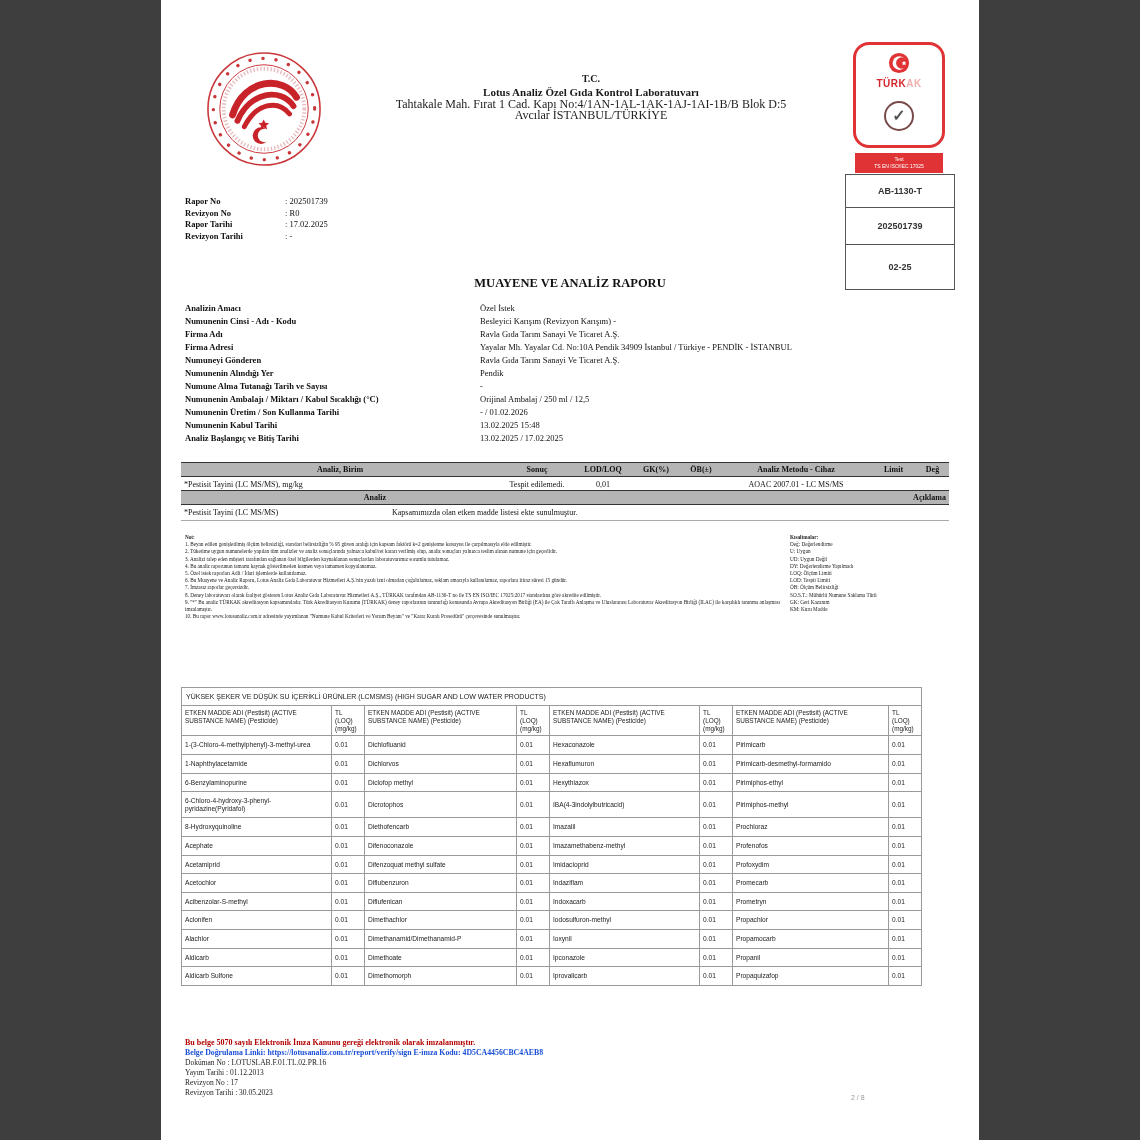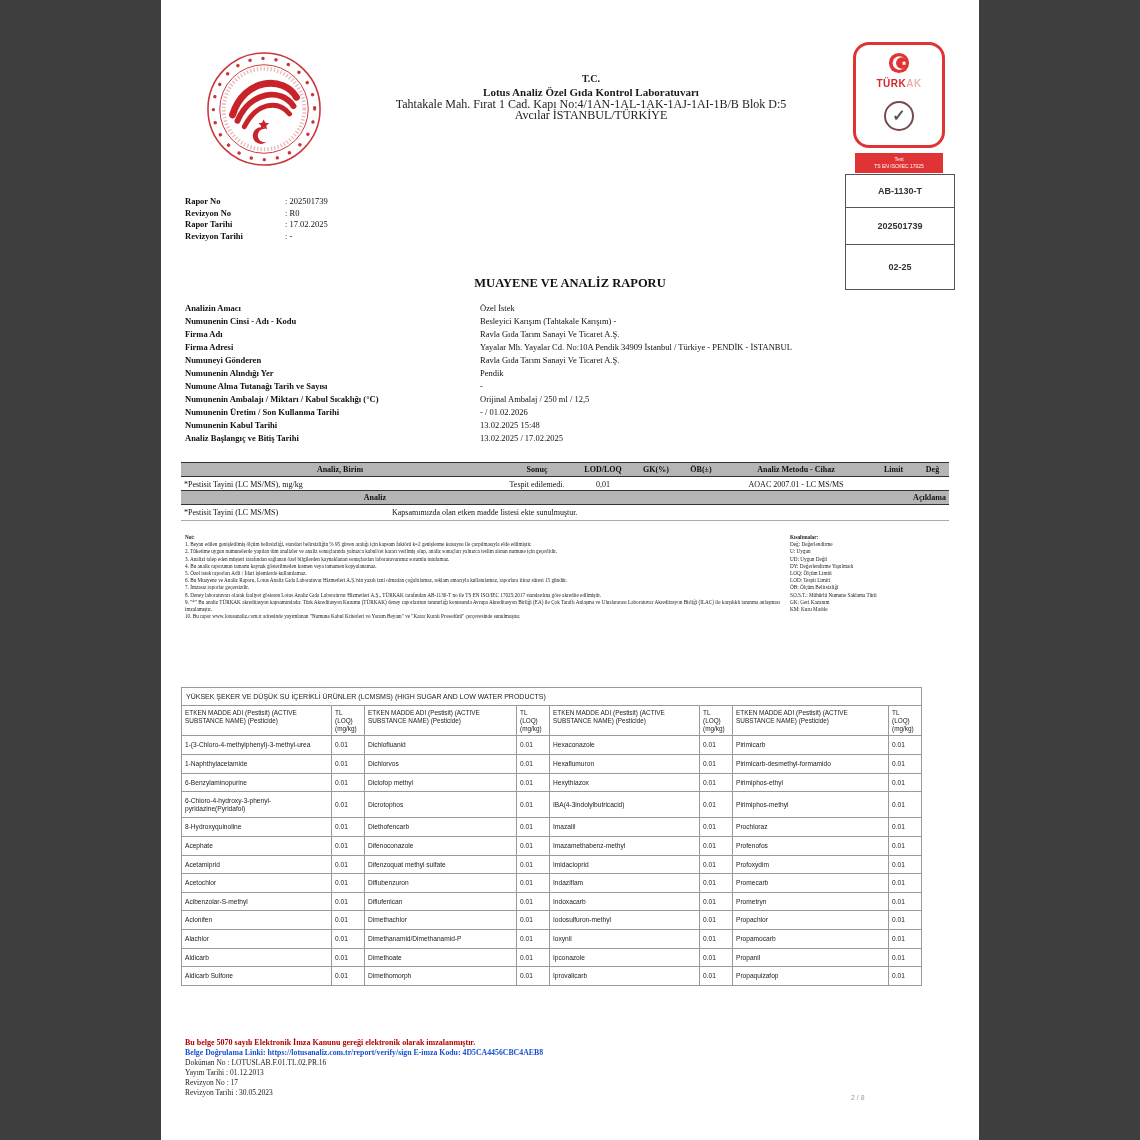--- a/index.html
+++ b/index.html
@@ -144,21 +144,21 @@
 
   <div class="doc-title">MUAYENE VE ANALİZ RAPORU</div>
 
   <div class="info">
 
       <div class="info-row">
         <span class="info-label">Analizin Amacı</span><span class="info-value">Özel İstek</span>
       </div>
 
       <div class="info-row">
-        <span class="info-label">Numunenin Cinsi - Adı - Kodu</span><span class="info-value">Besleyici Karışım (Tahtakale Karışım) -</span>
+        <span class="info-label">Numunenin Cinsi - Adı - Kodu</span><span class="info-value">Besleyici Karışım (Revizyon Karışım) -</span>
       </div>
 
       <div class="info-row">
         <span class="info-label">Firma Adı</span><span class="info-value">Ravla Gıda Tarım Sanayi Ve Ticaret A.Ş.</span>
       </div>
 
       <div class="info-row">
         <span class="info-label">Firma Adresi</span><span class="info-value">Yayalar Mh. Yayalar Cd. No:10A Pendik 34909 İstanbul / Türkiye - PENDİK - İSTANBUL</span>
       </div>
 

